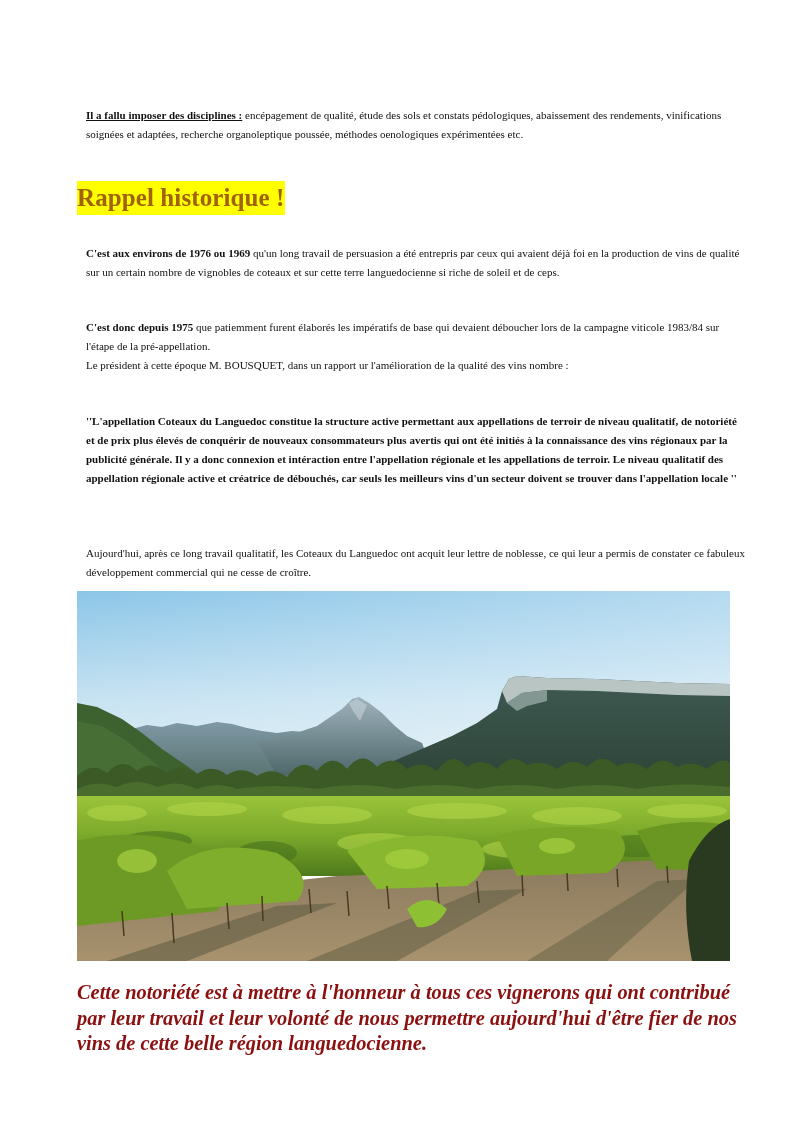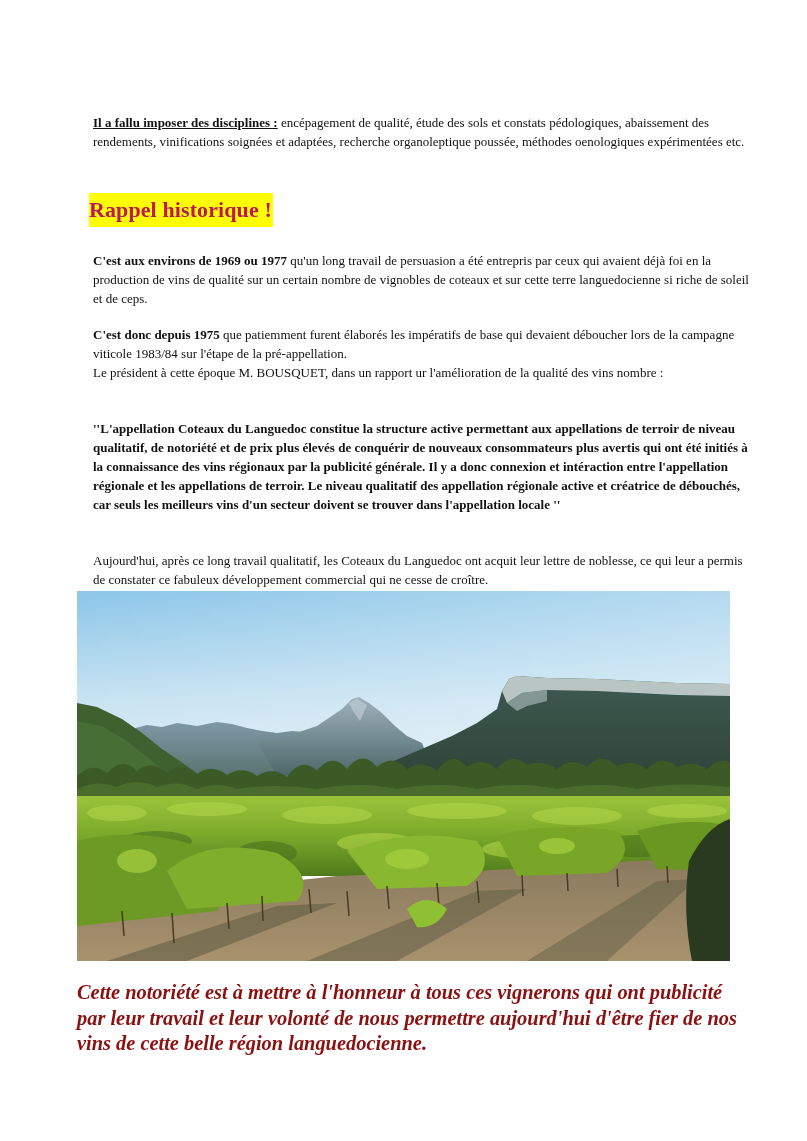--- a/index.html
+++ b/index.html
@@ -18,38 +18,38 @@
     .page {
       position: absolute;
       left: 77px;
       top: 0;
       width: 656px;
     }
     .para {
       position: absolute;
       left: 0;
       width: 660px;
-      font-size: 13px;
+      font-size: 11px;
       line-height: 19px;
-      margin: 16px;
+      margin: 9px;
     }
     .para b { font-weight: bold; }
     .lead-underline {
       font-weight: bold;
       text-decoration: underline;
     }
     .heading {
       position: absolute;
       left: 0;
       top: 181px;
-      margin: 12px;
-      font-size: 22px;
+      margin: 0;
+      font-size: 25px;
       line-height: 34px;
       font-weight: bold;
-      color: #be185d;
+      color: #a16207;
       background: #ffff00;
       padding: 0 1px 0 0;
       letter-spacing: 0.1px;
     }
     .quote {
       font-weight: bold;
     }
     .photo {
       position: absolute;
       left: 0;
@@ -74,21 +74,21 @@
   </style>
 </head>
 <body>
 
 <div class="page">
 
   <p class="para" style="top:97px;"><span class="lead-underline">Il a fallu imposer des disciplines :</span><span> encépagement de qualité, étude des sols et constats pédologiques, abaissement des rendements, vinifications soignées et adaptées, recherche organoleptique poussée, méthodes oenologiques expérimentées etc.</span></p>
 
   <h1 class="heading">Rappel historique !</h1>
 
-  <p class="para" style="top:235px;"><b>C'est aux environs de 1969 ou 1977</b><span> qu'un long travail de persuasion a été entrepris par ceux qui avaient déjà foi en la production de vins de qualité sur un certain nombre de vignobles de coteaux et sur cette terre languedocienne si riche de soleil et de ceps.</span></p>
+  <p class="para" style="top:235px;"><b>C'est aux environs de 1976 ou 1969</b><span> qu'un long travail de persuasion a été entrepris par ceux qui avaient déjà foi en la production de vins de qualité sur un certain nombre de vignobles de coteaux et sur cette terre languedocienne si riche de soleil et de ceps.</span></p>
 
   <p class="para" style="top:309px;"><b>C'est donc depuis 1975</b><span> que patiemment furent élaborés les impératifs de base qui devaient déboucher lors de la campagne viticole 1983/84 sur l'étape de la pré-appellation.</span><br><span>Le président à cette époque M. BOUSQUET, dans un rapport ur l'amélioration de la qualité des vins nombre :</span></p>
 
   <p class="para quote" style="top:403px;">''L'appellation Coteaux du Languedoc constitue la structure active permettant aux appellations de terroir de niveau qualitatif, de notoriété et de prix plus élevés de conquérir de nouveaux consommateurs plus avertis qui ont été initiés à la connaissance des vins régionaux par la publicité générale. Il y a donc connexion et intéraction entre l'appellation régionale et les appellations de terroir. Le niveau qualitatif des appellation régionale active et créatrice de débouchés, car seuls les meilleurs vins d'un secteur doivent se trouver dans l'appellation locale ''</p>
 
   <p class="para" style="top:535px;">Aujourd'hui, après ce long travail qualitatif, les Coteaux du Languedoc ont acquit leur lettre de noblesse, ce qui leur a permis de constater ce fabuleux développement commercial qui ne cesse de croître.</p>
 
   <div class="photo" role="img" aria-label="Vineyard rows in the Languedoc with mountains (Pic Saint-Loup and Hortus cliff) under a clear blue sky">
     <svg width="653" height="370" viewBox="0 0 653 370" xmlns="http://www.w3.org/2000/svg">
       <defs>
@@ -191,15 +191,15 @@
         <path d="M540 278 L541 296"></path>
         <path d="M590 275 L591 292"></path>
       </g>
 
       <path d="M612 270 Q630 235 653 228 L653 370 L615 370 Q605 320 612 270 Z" fill="#2a3a20"></path>
 
       <path d="M330 318 Q350 300 370 318 Q360 338 340 336 Z" fill="#8ec034"></path>
     </svg>
   </div>
 
-  <p class="closing">Cette notoriété est à mettre  à l'honneur à tous ces vignerons qui ont publicité par leur travail et leur volonté de nous permettre aujourd'hui d'être fier de nos vins de cette belle région languedocienne.</p>
+  <p class="closing">Cette notoriété est à mettre  à l'honneur à tous ces vignerons qui ont contribué par leur travail et leur volonté de nous permettre aujourd'hui d'être fier de nos vins de cette belle région languedocienne.</p>
 
 </div>
 
 </body></html>

